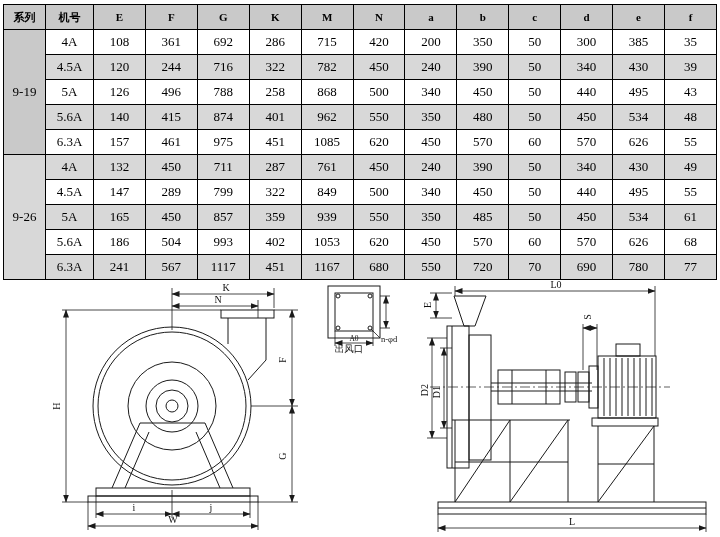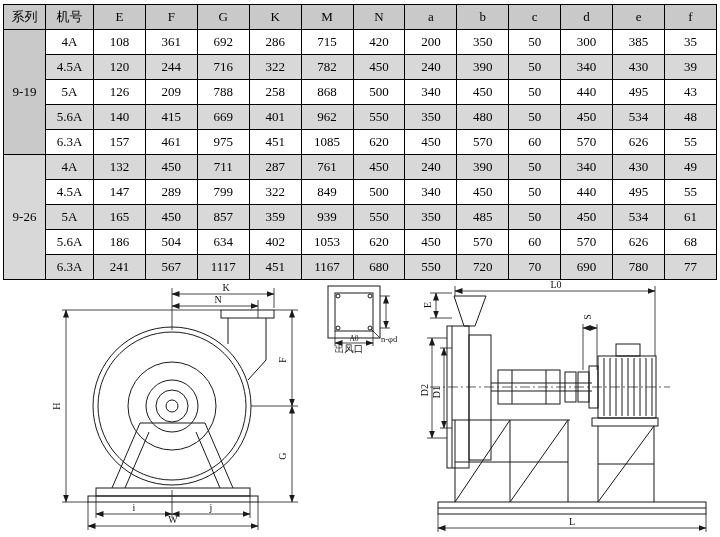--- a/index.html
+++ b/index.html
@@ -27,22 +27,22 @@
     font-size: 13px;
     padding: 0;
     height: 24px;
     line-height: 24px;
     white-space: nowrap;
     overflow: hidden;
     color: #000;
   }
   .spec-table th {
     background: #c9c9c9;
-    font-weight: normal;
-    font-size: 13px;
+    font-weight: bold;
+    font-size: 11px;
   }
   .spec-table tr.alt td { background: #d8d8d8; }
   .spec-table td.series { background: #c9c9c9; }
 
   
   .drawing-area { position: absolute; left: 0; top: 282; width: 720px; height: 255px; }
   svg .geo { stroke: #1a1a1a; stroke-width: 1; fill: none; }
   svg .dim line { stroke: #1a1a1a; stroke-width: 0.8; }
   svg .cl { stroke: #1a1a1a; stroke-width: 0.7; stroke-dasharray: 10 3 2 3; }
   svg text {
@@ -124,37 +124,37 @@
           <td>240</td>
           <td>390</td>
           <td>50</td>
           <td>340</td>
           <td>430</td>
           <td>39</td>
         </tr>
         <tr>
           <td>5A</td>
           <td>126</td>
-          <td>209</td>
+          <td>496</td>
           <td>788</td>
           <td>258</td>
           <td>868</td>
           <td>500</td>
           <td>340</td>
           <td>450</td>
           <td>50</td>
           <td>440</td>
           <td>495</td>
           <td>43</td>
         </tr>
         <tr class="alt">
           <td>5.6A</td>
           <td>140</td>
           <td>415</td>
-          <td>669</td>
+          <td>874</td>
           <td>401</td>
           <td>962</td>
           <td>550</td>
           <td>350</td>
           <td>480</td>
           <td>50</td>
           <td>450</td>
           <td>534</td>
           <td>48</td>
         </tr>
@@ -216,21 +216,21 @@
           <td>485</td>
           <td>50</td>
           <td>450</td>
           <td>534</td>
           <td>61</td>
         </tr>
         <tr>
           <td>5.6A</td>
           <td>186</td>
           <td>504</td>
-          <td>634</td>
+          <td>993</td>
           <td>402</td>
           <td>1053</td>
           <td>620</td>
           <td>450</td>
           <td>570</td>
           <td>60</td>
           <td>570</td>
           <td>626</td>
           <td>68</td>
         </tr>

